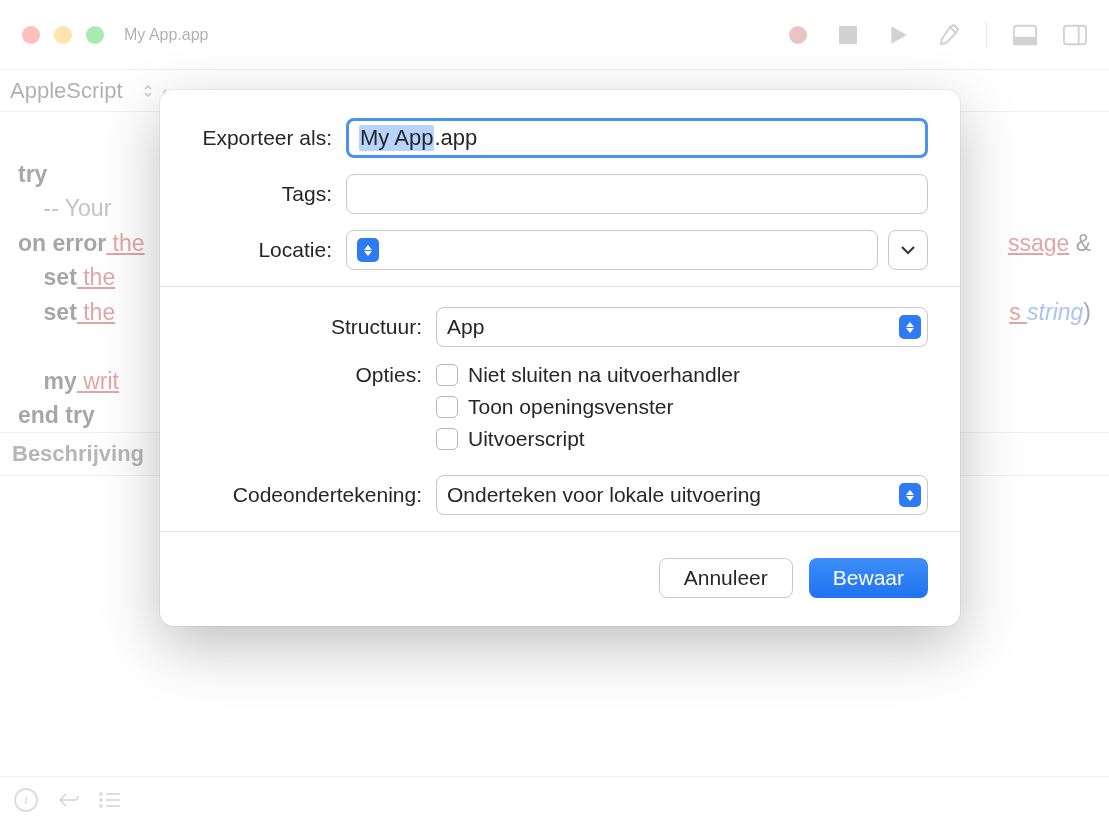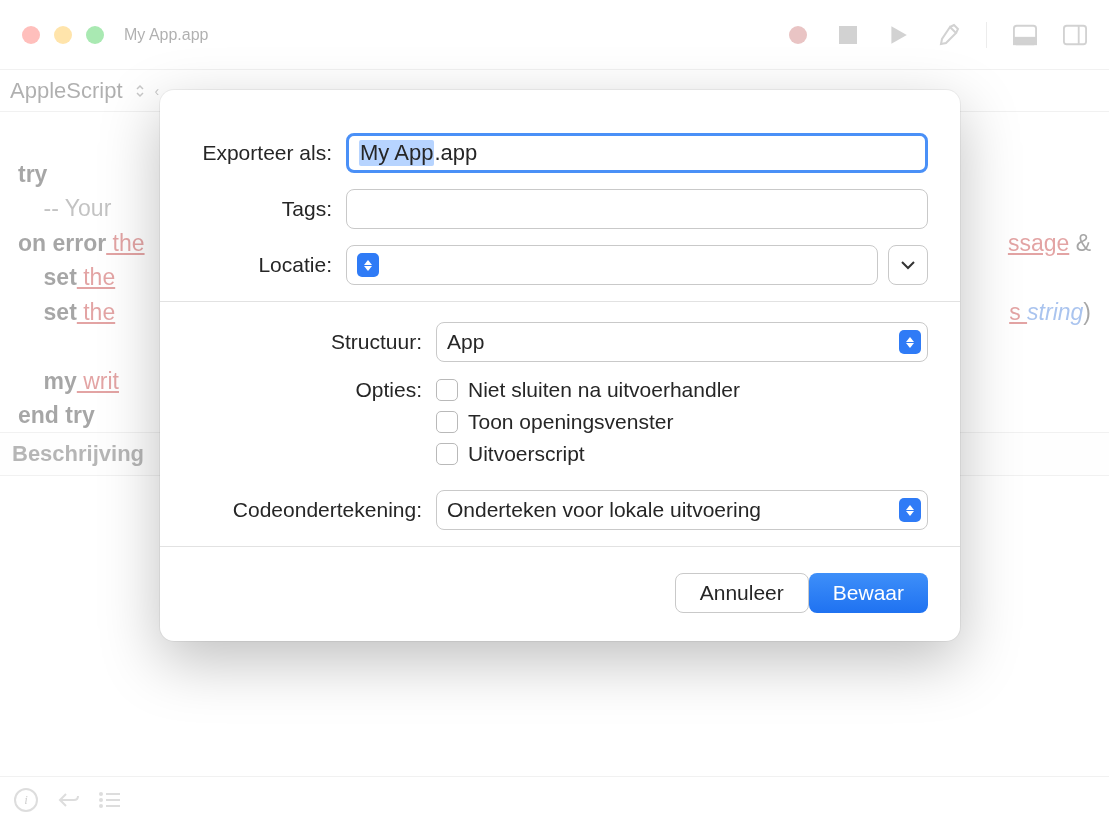--- a/index.html
+++ b/index.html
@@ -13,39 +13,39 @@
   .dot { width:18px; height:18px; border-radius:50%; }
   .red { background:#ff5f57; } .yel { background:#febc2e; } .grn { background:#28c840; }
   .wtitle { font-size:16px; color:#3a3a3a; margin-left:20px; flex:1; }
   .toolbar-icons { display:flex; gap:26px; align-items:center; color:#8e8e8e; }
   .tb-ico { width:24px; height:24px; display:flex; align-items:center; justify-content:center; }
   .tb-stop { width:18px; height:18px; background:#8e8e8e; }
   .tb-rec { width:18px; height:18px; border-radius:50%; background:#c86b6b; }
   .divider-v { width:1px; height:26px; background:#d0d0d0; }
 
   .lang-bar { height:42px; display:flex; align-items:center; padding:0 10px; border-bottom:1px solid #dcdcdc; font-size:22px; color:#3a3a3a; gap:6px; }
-  .lang-picker { display:flex; align-items:center; gap:12px; }
+  .lang-picker { display:flex; align-items:center; gap:20px; }
   .chev { font-size:14px; color:#777; }
 
   .code-area { padding:10px 18px; font-size:23px; line-height:1.5; color:#222; white-space:pre; font-family: Menlo, monospace; flex:1; overflow:hidden; }
   .kw { font-weight:bold; } .cmt { color:#6a6a6a; } .grn-t { color:#b91c1c;text-decoration:underline; } .blue-t { color:#2b6cd6; font-style:italic; }
   .amp { color:#222; }
 
   .desc-bar { border-top:1px solid #dcdcdc; border-bottom:1px solid #dcdcdc; padding:8px 12px; font-size:22px; color:#4a4a4a; font-weight:600; background:#fdfdfd; }
 
   .footer { height:46px; border-top:1px solid #dcdcdc; display:flex; align-items:center; padding:0 14px; gap:18px; color:#8a8a8a; }
   .ft-ico { width:24px; height:24px; border:2px solid #aaa; border-radius:50%; display:flex; align-items:center; justify-content:center; font-size:13px; line-height:1; font-style:italic; font-family:serif;}
 
   
   .sheet {
     position:absolute; z-index:10; top:90px; left:160px; width:800px; background:#fff;
     border-radius:14px; box-shadow:0 20px 60px rgba(0,0,0,0.25), 0 0 0 1px rgba(0,0,0,0.05);
     padding:28px 32px 28px 32px; font-size:21px; color:#262626;
   }
-  .row { display:flex; align-items:center; margin-bottom:16px; gap:14px;margin-top:15px; }
+  .row { display:flex; align-items:center; margin-bottom:16px; gap:14px; }
   .lbl { width:140px; text-align:right; color:#262626; }
   .wide-lbl { width:230px; text-align:right; }
   .txt-input {
     flex:1; height:40px; border:1px solid #c9c9c9; border-radius:8px; padding:0 12px; font-size:22px;
   }
   .txt-input.focus { border:3px solid #4a90f7; outline:none; padding:0 10px; }
   .txt-input.focus::selection { background:#b7d4ff; }
   .sel-hl { background:#b7d4ff; border-radius:2px; padding:0 1px;text-align:center;}
   .loc-wrap { flex:1; display:flex; align-items:center; gap:10px; }
   .popup {
@@ -60,21 +60,21 @@
     align-items:center; justify-content:center; gap:1px;
   }
   .arrows span { width:0; height:0; border-left:4px solid transparent; border-right:4px solid transparent; }
   .arrows .up { border-bottom:5px solid #fff; }
   .arrows .dn { border-top:5px solid #fff; }
   .expand-btn { width:40px; height:40px; border:1px solid #c9c9c9; border-radius:8px; display:flex; align-items:center; justify-content:center; }
   .hr { height:1px; background:#e2e2e2; margin:14px -32px 20px -32px; }
   .grey-t { color:#7a7a7a; }
   .chk-row { display:flex; align-items:center; gap:10px; margin-bottom:8px; }
   .chk { width:22px; height:22px; border:1px solid #b9b9b9; border-radius:5px; background:#fff; }
-  .btn-row { display:flex; justify-content:flex-end; gap:0; margin-top:26px; }
+  .btn-row { display:flex; justify-content:flex-end; gap:16px; margin-top:26px; }
   .btn {
     height:40px; padding:0 24px; border-radius:8px; font-size:21px; display:flex; align-items:center; justify-content:center;
     border:1px solid #c9c9c9; background:#fff; cursor:pointer;
   }
   .btn.primary { background:linear-gradient(#3e8ff9,#1f72f1); color:#fff; border:none; }
 
   svg{display:block}
 </style>
 </head>
 <body>

